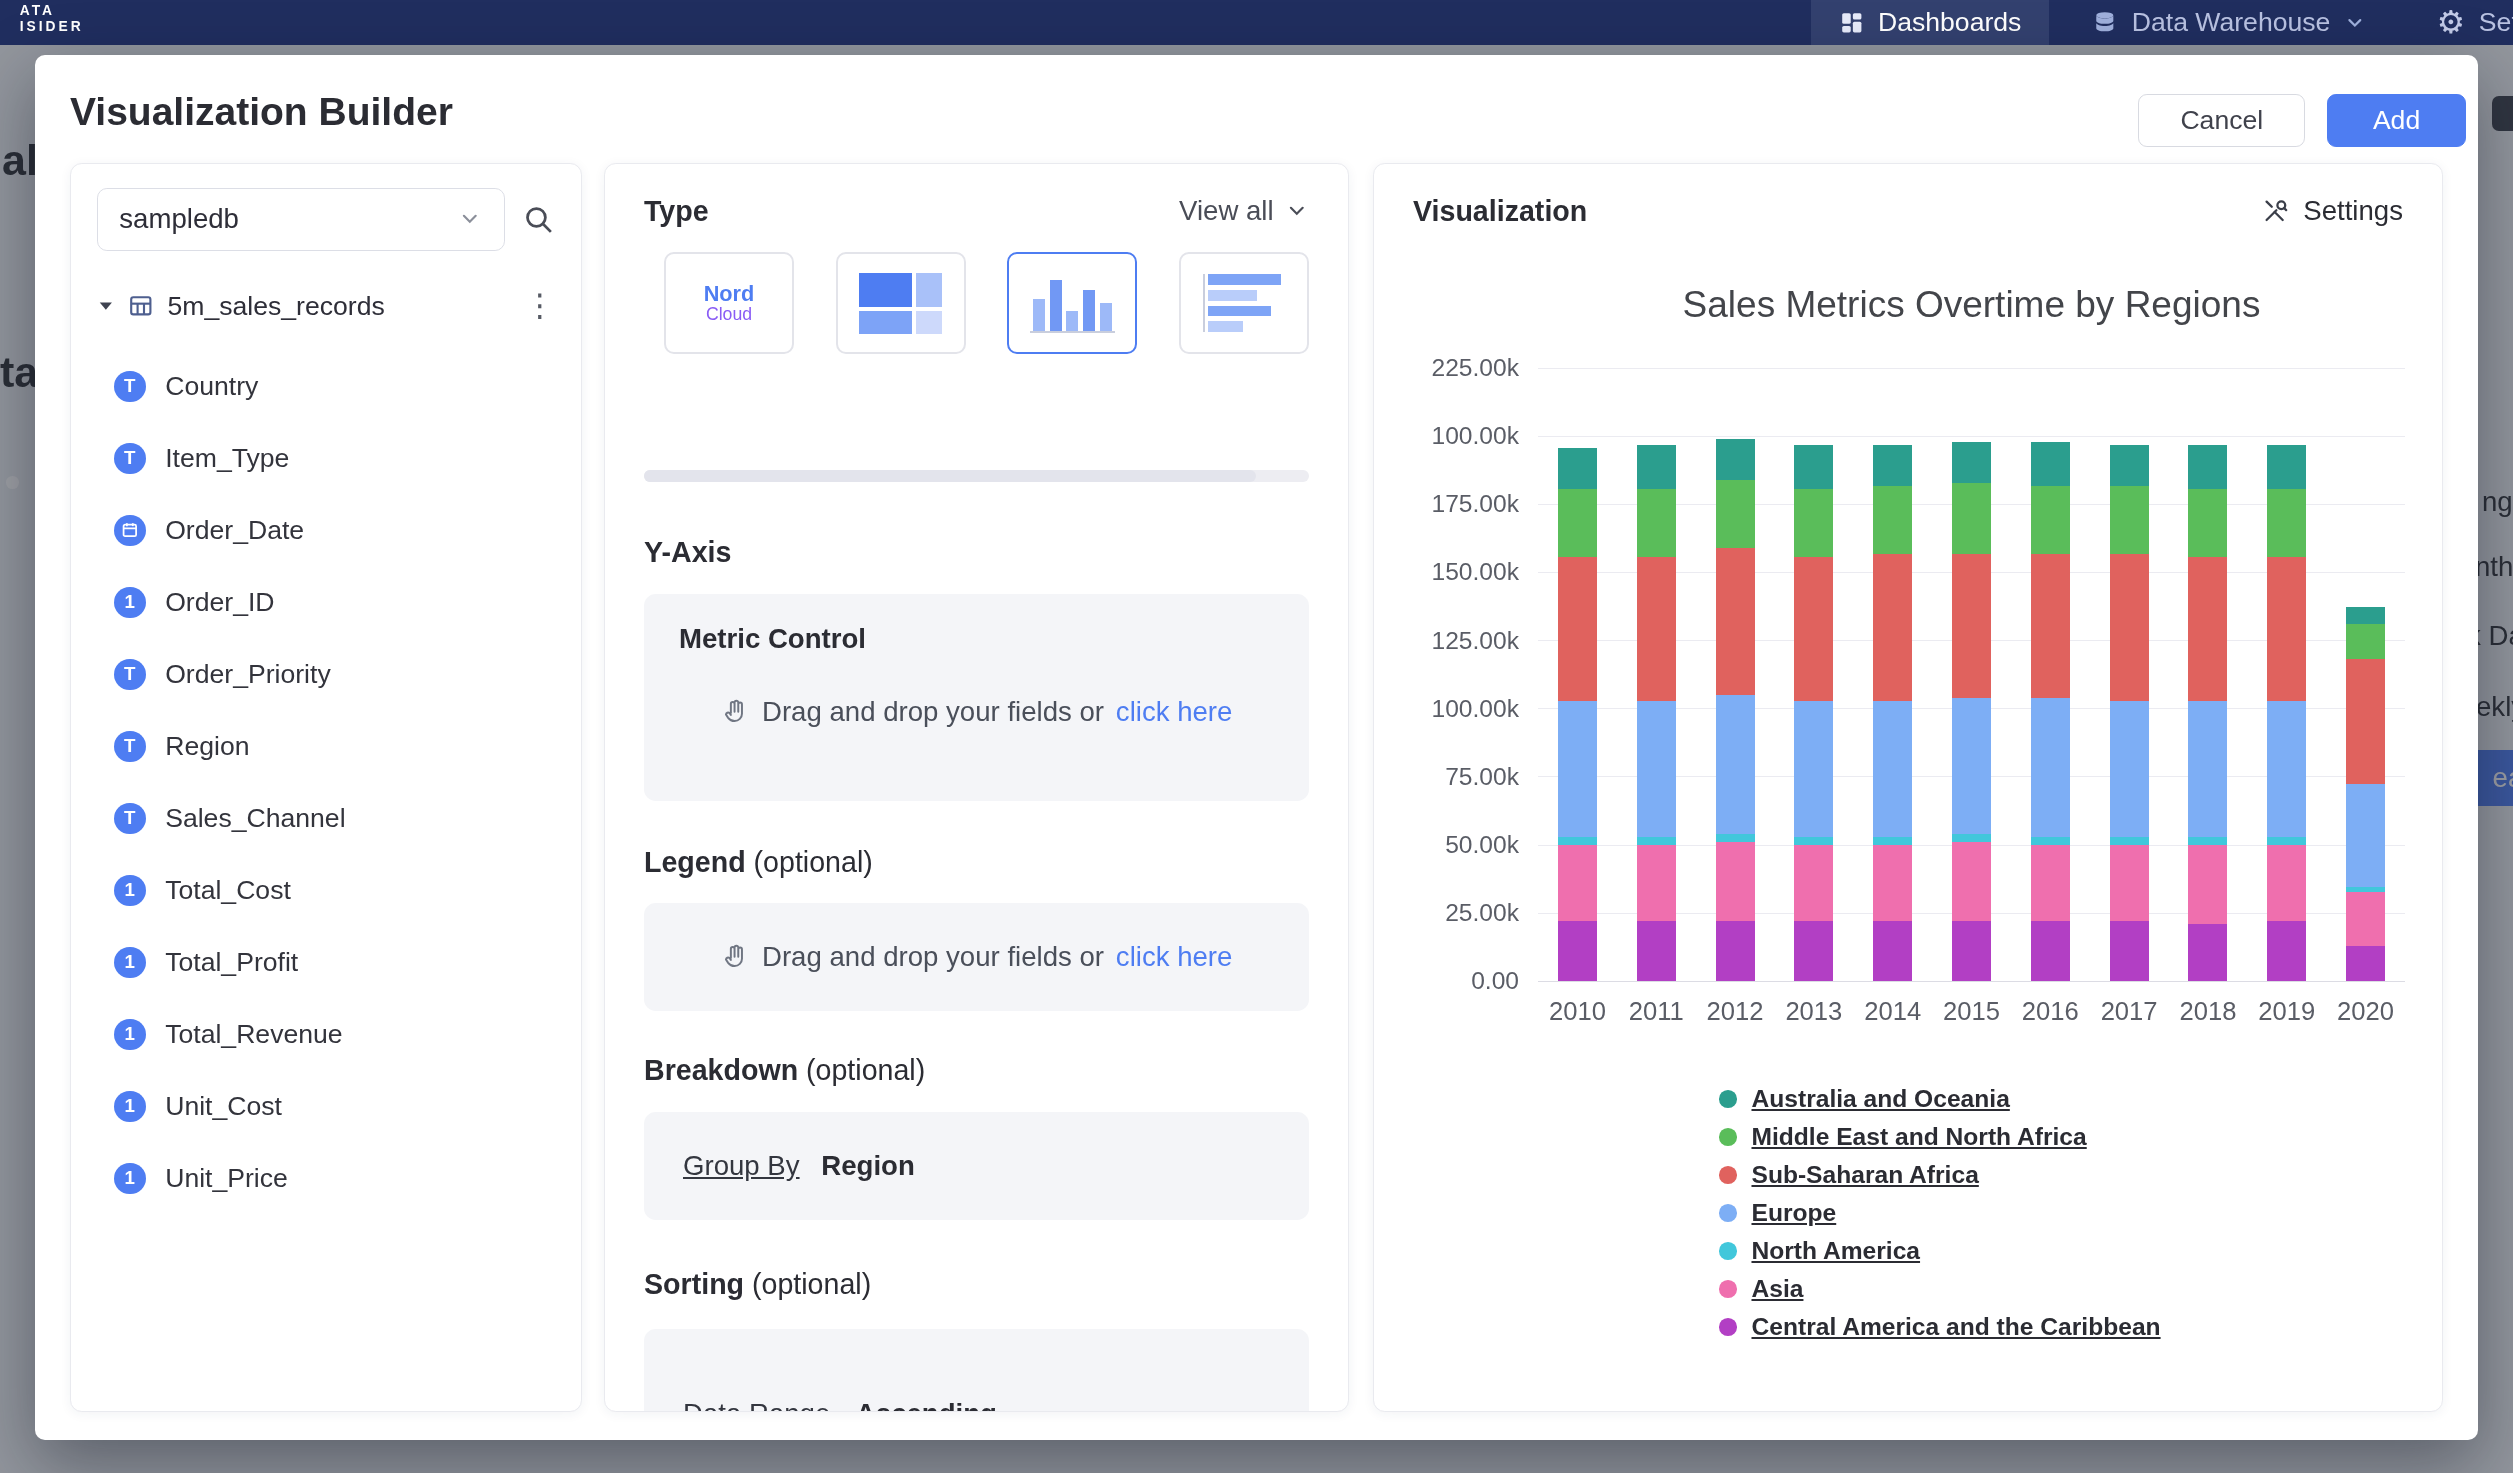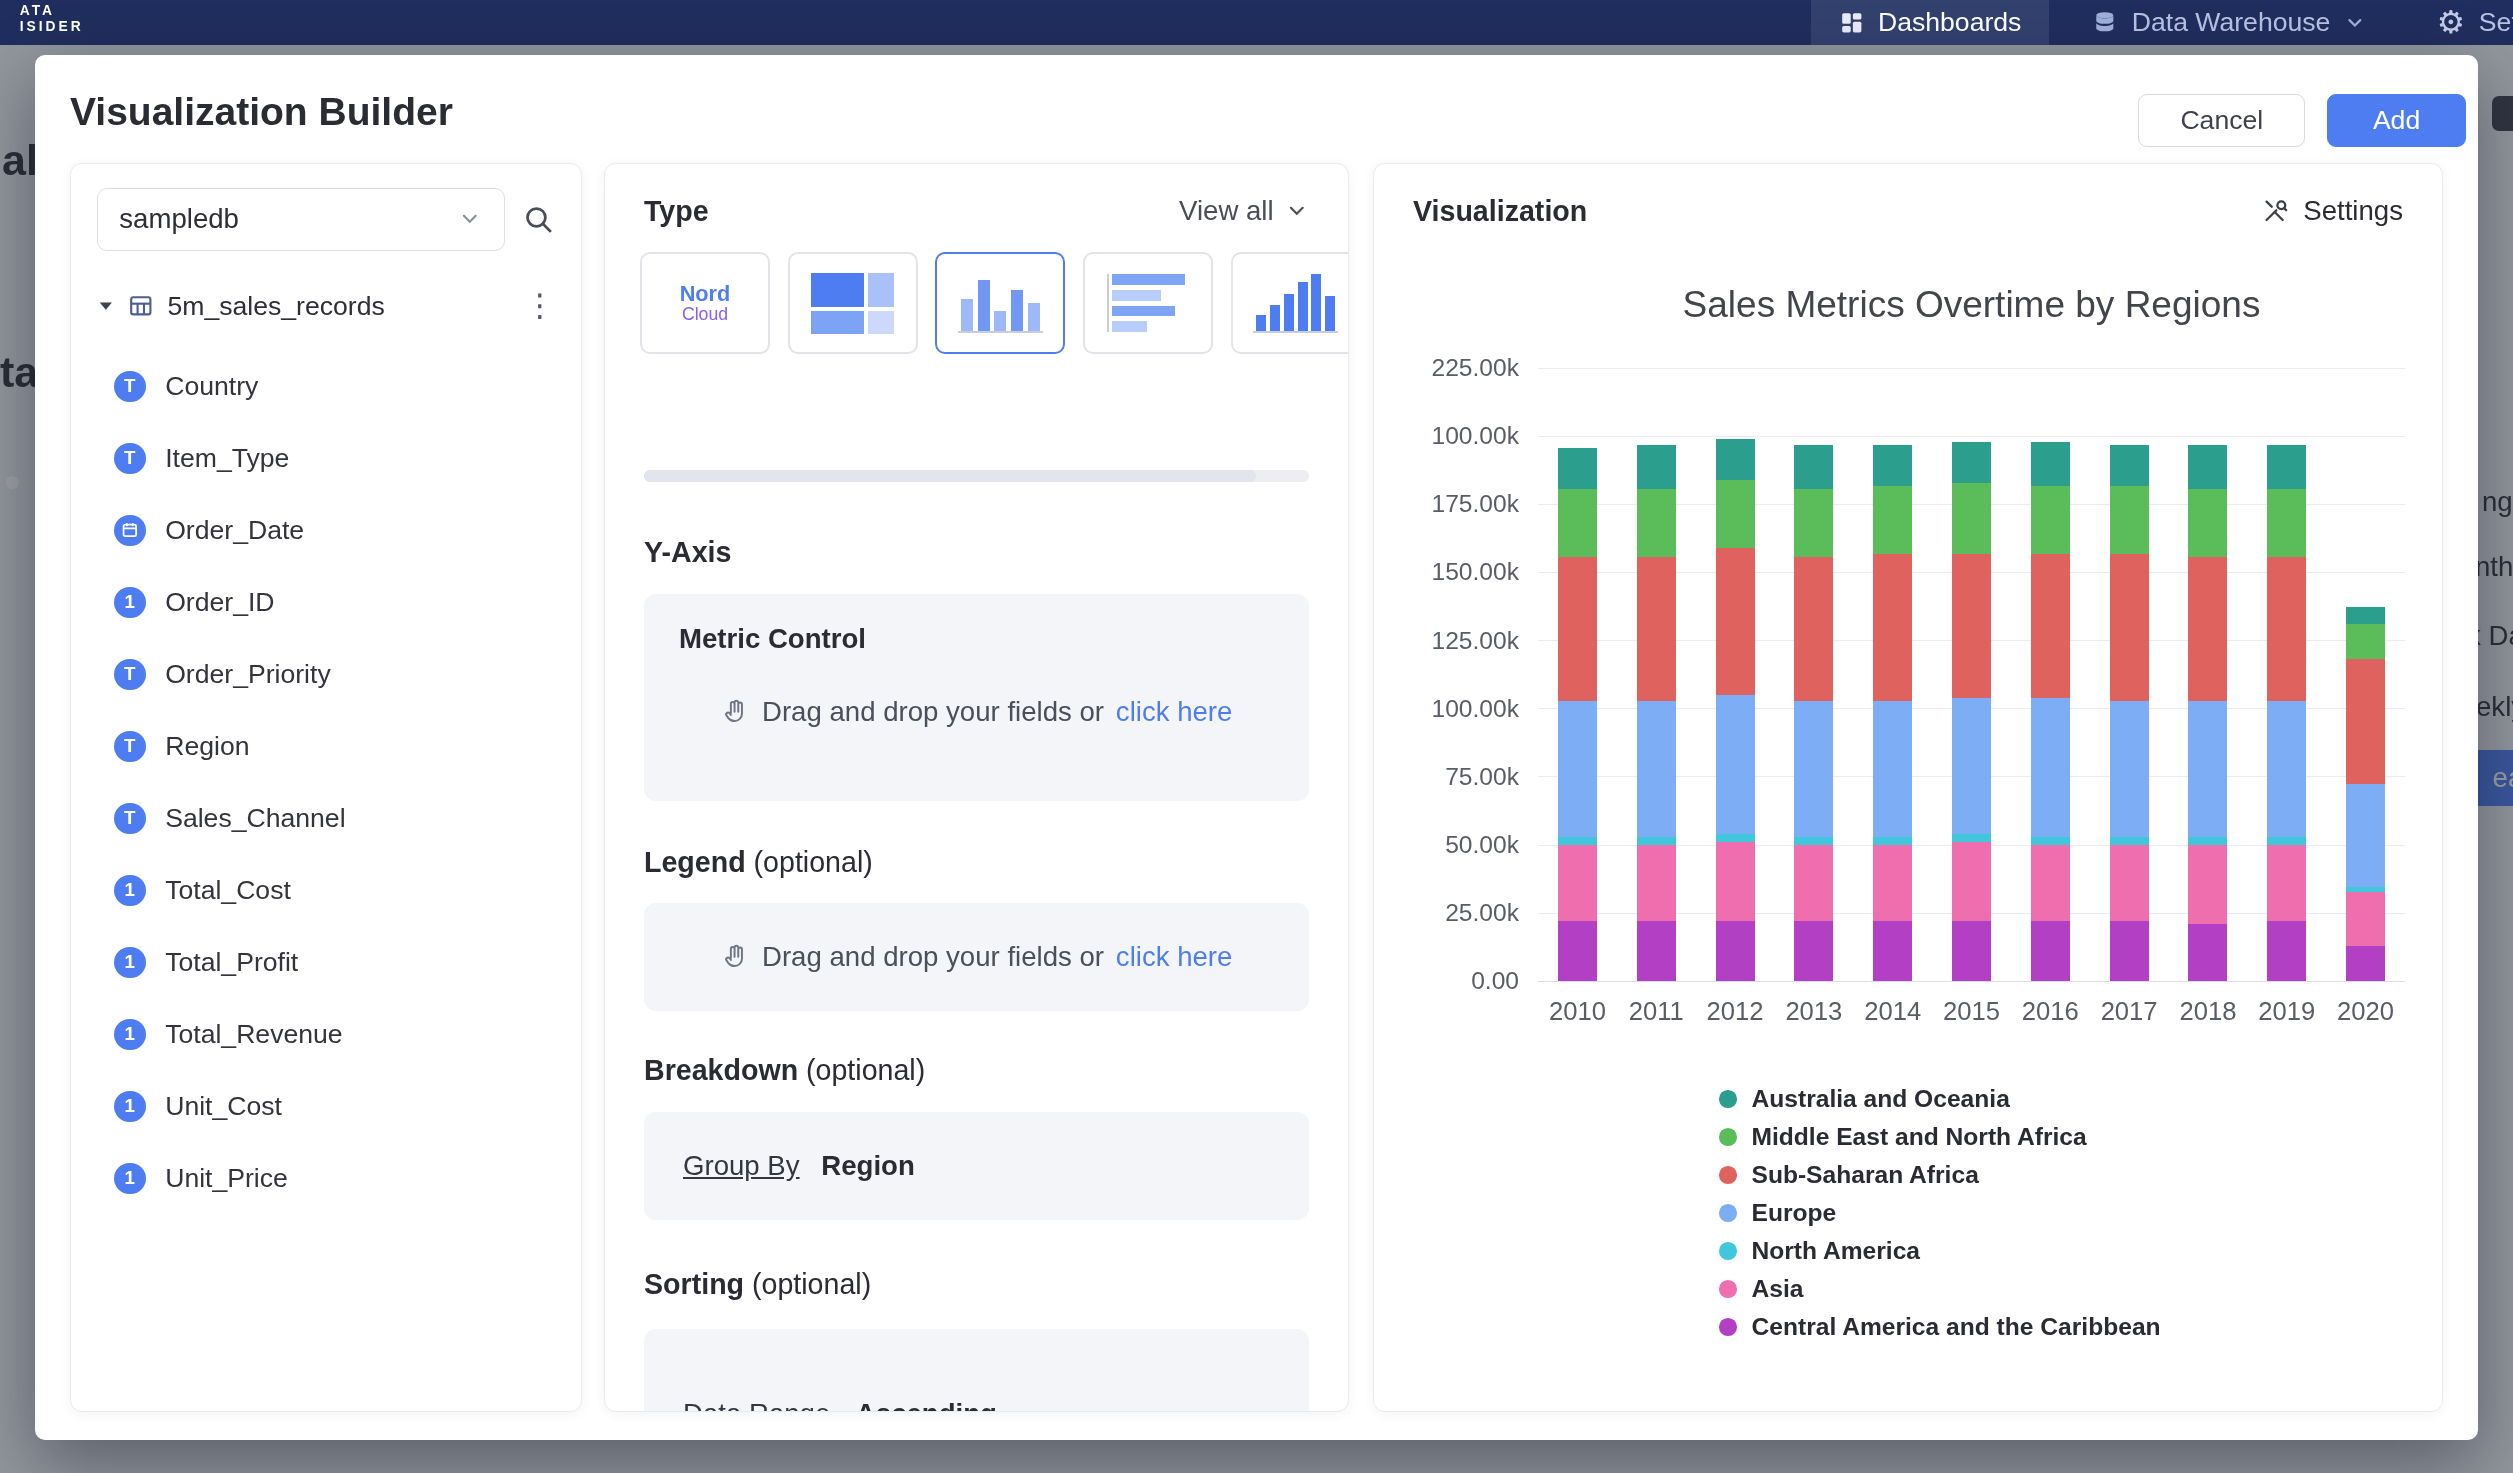--- a/index.html
+++ b/index.html
@@ -61,21 +61,21 @@
   .field-row { display:flex; align-items:center; gap:19.7px; height:72px; padding-left:43px; cursor:grab; }
   .ficon { width:31.5px; height:31.5px; border-radius:50%; background:#4e7df2; color:#fff; font-weight:700; font-size:18.7px; display:flex; align-items:center; justify-content:center; flex:none; }
   .field-label { font-size:26.6px; font-weight:500; color:#33343c; }
 
   
   .mid-header { display:flex; align-items:center; justify-content:space-between; margin:29.6px 39px 0; height:35px; }
   .sec-title { font-size:28.6px; font-weight:700; color:#2b2c33; }
   .sec-title .opt { font-weight:400; margin-left:7.9px; }
   .view-all { display:flex; align-items:center; gap:11.8px; font-size:27.6px; color:#4a4d57; cursor:pointer; }
   .type-row { display:flex; gap:17.7px; margin:23.6px 0 0 35px; height:102px; overflow:hidden; padding-right:3.9px; }
-  .type-card { width:130px; height:102px; flex:none; border:2px solid #e3e4ea; border-radius:9.9px; display:flex; align-items:center; justify-content:center; cursor:pointer; background:#fff; }
+  .type-card { width:130px; height:102px; flex:none; border:2px solid #e3e4ea; border-radius:9.9px; display:flex; align-items:center; justify-content:center; cursor:pointer; background:#fff;margin-left:24px; }
   .type-card.selected { border-color:#4e7df2; }
   .tc-wordcloud { text-align:center; line-height:1.1; }
   .tc-wordcloud .w1 { display:block; color:#4e7df2; font-size:21.7px; font-weight:700; }
   .tc-wordcloud .w2 { display:block; color:#8a5cf5; font-size:17.7px; font-weight:500; }
   .tc-treemap { width:83px; height:61px; display:grid; grid-template-columns:2fr 1fr; grid-template-rows:3fr 2fr; gap:3.9px; }
   .tm-a { background:#4e7df2; } .tm-b { background:#a9c1f9; } .tm-c { background:#7da3f7; } .tm-d { background:#cdd9fb; }
   .tc-cols { display:flex; align-items:flex-end; gap:4.9px; height:59px; border-bottom:2px solid #c9cedd; padding:0 3px; }
   .tc-cols i { width:11.8px; display:block; background:#9db9f8; }
   .tc-hbars { display:flex; flex-direction:column; gap:4.9px; border-left:2px solid #c9cedd; padding-left:3px; width:83px; }
   .tc-hbars i { height:10.8px; display:block; }
@@ -108,21 +108,21 @@
   .gridline { position:absolute; left:0; width:100%; height:1px; background:#ebebf1; }
   .ytick { position:absolute; left:-167px; width:148px; text-align:right; font-size:24.6px; color:#5a5d66; }
   .bars { position:absolute; left:0; top:0; width:100%; height:100%; display:flex; align-items:flex-end; }
   .slot { flex:1; display:flex; justify-content:center; align-items:flex-end; height:100%; }
   .bar { width:39px; display:flex; flex-direction:column; }
   .xrow { position:absolute; top:100%; left:0; width:100%; display:flex; padding-top:15.8px; }
   .xlabel { flex:1; text-align:center; font-size:25.6px; color:#5a5d66; }
   .chart-legend { position:absolute; left:345px; top:916px; }
   .legend-row { display:flex; align-items:center; gap:14.8px; height:38px; cursor:pointer; }
   .legend-dot { width:17.7px; height:17.7px; border-radius:50%; flex:none; }
-  .legend-label { font-size:24.6px; font-weight:700; color:#2b2c33; }
+  .legend-label { font-size:24.6px; font-weight:700; color:#2b2c33;text-decoration:underline; }
 </style>
 </head>
 <body>
 
 <div class="topbar">
   <div class="logo">
     <span>ATA</span>
     <span>ISIDER</span>
   </div>
   <div class="topnav">

